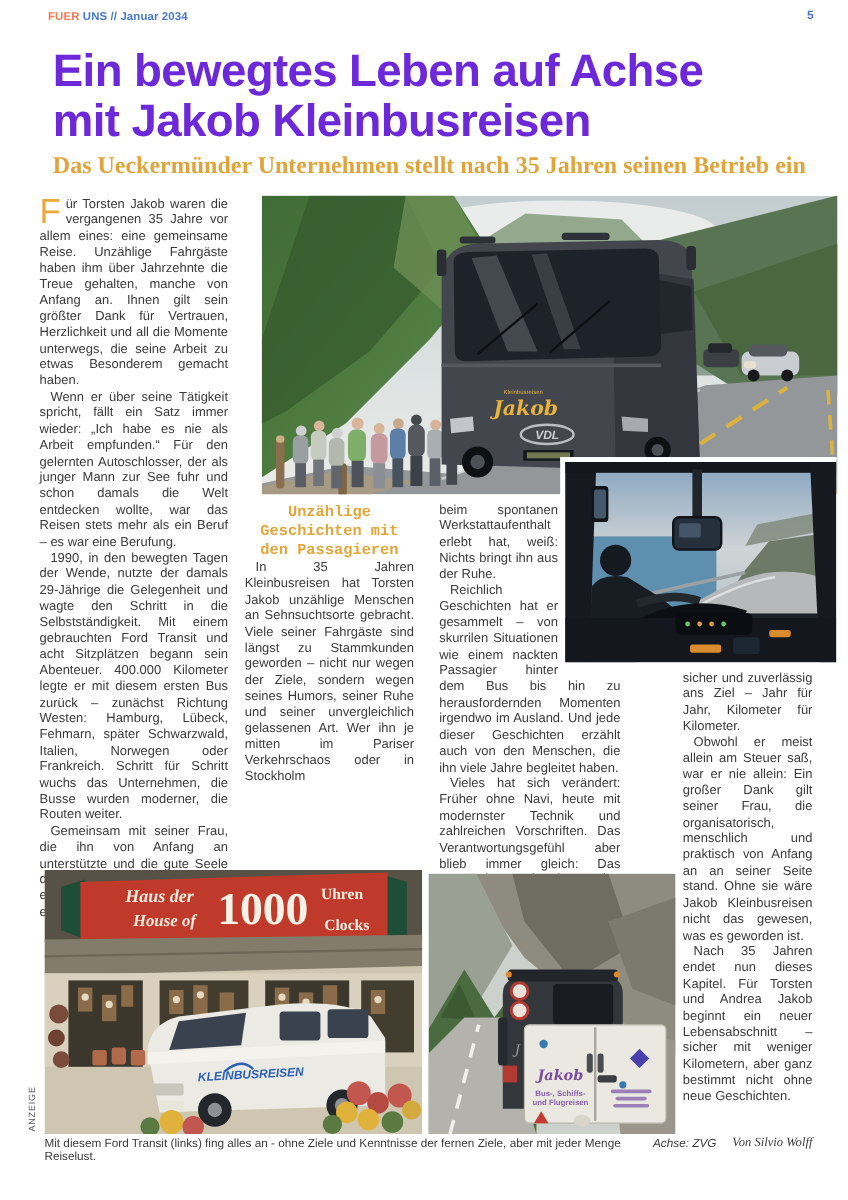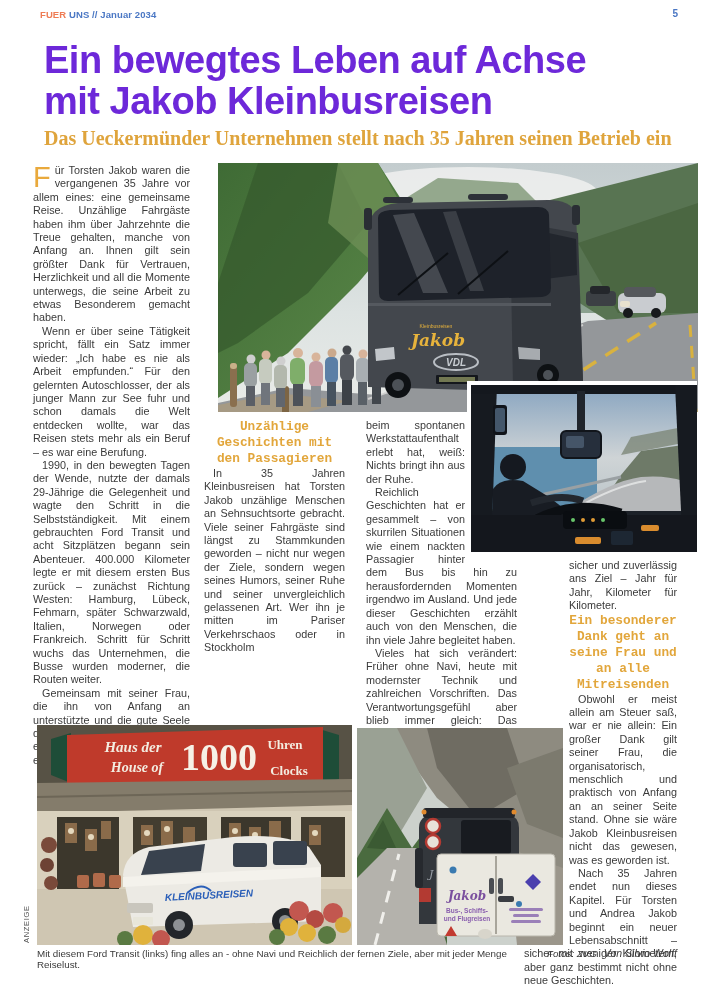--- a/index.html
+++ b/index.html
@@ -38,21 +38,21 @@
   #photo-bus{left:218px;top:163px;width:480px;height:249px;}
   #photo-cab{left:467px;top:381px;width:230px;height:171px;background:#fff;
              border-left:4px solid #fff;border-top:4px solid #fff;box-sizing:border-box;}
   #photo-shop{left:37px;top:725px;width:315px;height:220px;}
   #photo-trailer{left:357px;top:728px;width:206px;height:217px;}
   
   .caption-row{position:absolute;left:37px;top:948px;width:560px;display:flex;
                align-items:baseline;font-size:9.8px;color:#3a3a3a;}
   .caption-credit{margin-left:12px;font-style:italic;white-space:nowrap;}
   .byline{position:absolute;left:524px;top:947px;width:153px;text-align:right;
-          font-style:italic;font-size:10.5px;color:#3a3a3a;}
+          font-style:italic;font-size:10.5px;color:#3a3a3a;font-family:Liberation Serif, serif;}
   .anzeige{position:absolute;left:22px;top:943px;transform:rotate(-90deg);
            transform-origin:0 0;font-size:7.5px;letter-spacing:.7px;color:#555;}
   svg{display:block;}
 </style>
 </head>
 <body>
 
 <div class="page">
 
   <div class="folio folio-left">
@@ -255,21 +255,20 @@
   <div class="col" id="col3">
     <div class="spacer-r"></div>
     <p>beim spontanen Werkstattaufenthalt erlebt hat, weiß: Nichts bringt ihn aus der Ruhe.</p>
     <p class="ind">Reichlich Geschichten hat er gesammelt – von skurrilen Situationen wie einem nackten Passagier hinter dem Bus bis hin zu herausfordernden Momenten irgendwo im Ausland. Und jede dieser Geschichten erzählt auch von den Menschen, die ihn viele Jahre begleitet haben.</p>
     <p class="ind">Vieles hat sich verändert: Früher ohne Navi, heute mit modernster Technik und zahlreichen Vorschriften. Das Verantwortungsgefühl aber blieb immer gleich: Das Unternehmen brachte seine Passagiere immer</p>
   </div>
 
   <div class="col" id="col4">
     <div class="spacer-l"></div>
     <p>sicher und zuverlässig ans Ziel – Jahr für Jahr, Kilometer für Kilometer.</p>
-    <p class="subhead">Ein besonderer Dank geht an seine Frau und an alle Mitreisenden</p>
     <p class="ind">Obwohl er meist allein am Steuer saß, war er nie allein: Ein großer Dank gilt seiner Frau, die organisatorisch, menschlich und praktisch von Anfang an an seiner Seite stand. Ohne sie wäre Jakob Kleinbusreisen nicht das gewesen, was es geworden ist.</p>
     <p class="ind">Nach 35 Jahren endet nun dieses Kapitel. Für Torsten und Andrea Jakob beginnt ein neuer Lebensabschnitt – sicher mit weniger Kilometern, aber ganz bestimmt nicht ohne neue Geschichten.</p>
   </div>
 
   <div class="photo" id="photo-shop">
     <svg width="315" height="220" viewBox="0 0 315 220">
       <rect width="315" height="220" fill="#cfc6b2"></rect>
       <rect x="0" y="0" width="315" height="60" fill="#575245"></rect>
 
       <polygon points="14,14 34,8 34,58 14,50" fill="#1e4d38"></polygon>
@@ -400,19 +399,19 @@
             <rect x="156" y="186" width="26" height="3" rx="1.5"></rect>
             <rect x="154" y="192" width="30" height="3" rx="1.5"></rect>
           </g>
         <polygon points="88,208 100,208 94,198" fill="#c23a30"></polygon>
         <ellipse cx="128" cy="206" rx="7" ry="5" fill="#d8d5cb"></ellipse>
       </g>
     </svg>
   </div>
 
   <div class="caption-row">
-    <span>Mit diesem Ford Transit (links) fing alles an - ohne Navi und Reichlich der fernen Ziele, aber mit jeder Menge Reiselust.</span>
-    <span class="caption-credit">Fotos: ZVG</span>
+    <span>Mit diesem Ford Transit (links) fing alles an - ohne Ziele und Kenntnisse der fernen Ziele, aber mit jeder Menge Reiselust.</span>
+    <span class="caption-credit">Achse: ZVG</span>
   </div>
   <div class="byline">Von Silvio Wolff</div>
   <div class="anzeige">ANZEIGE</div>
 
 </div>
 
 </body></html>

